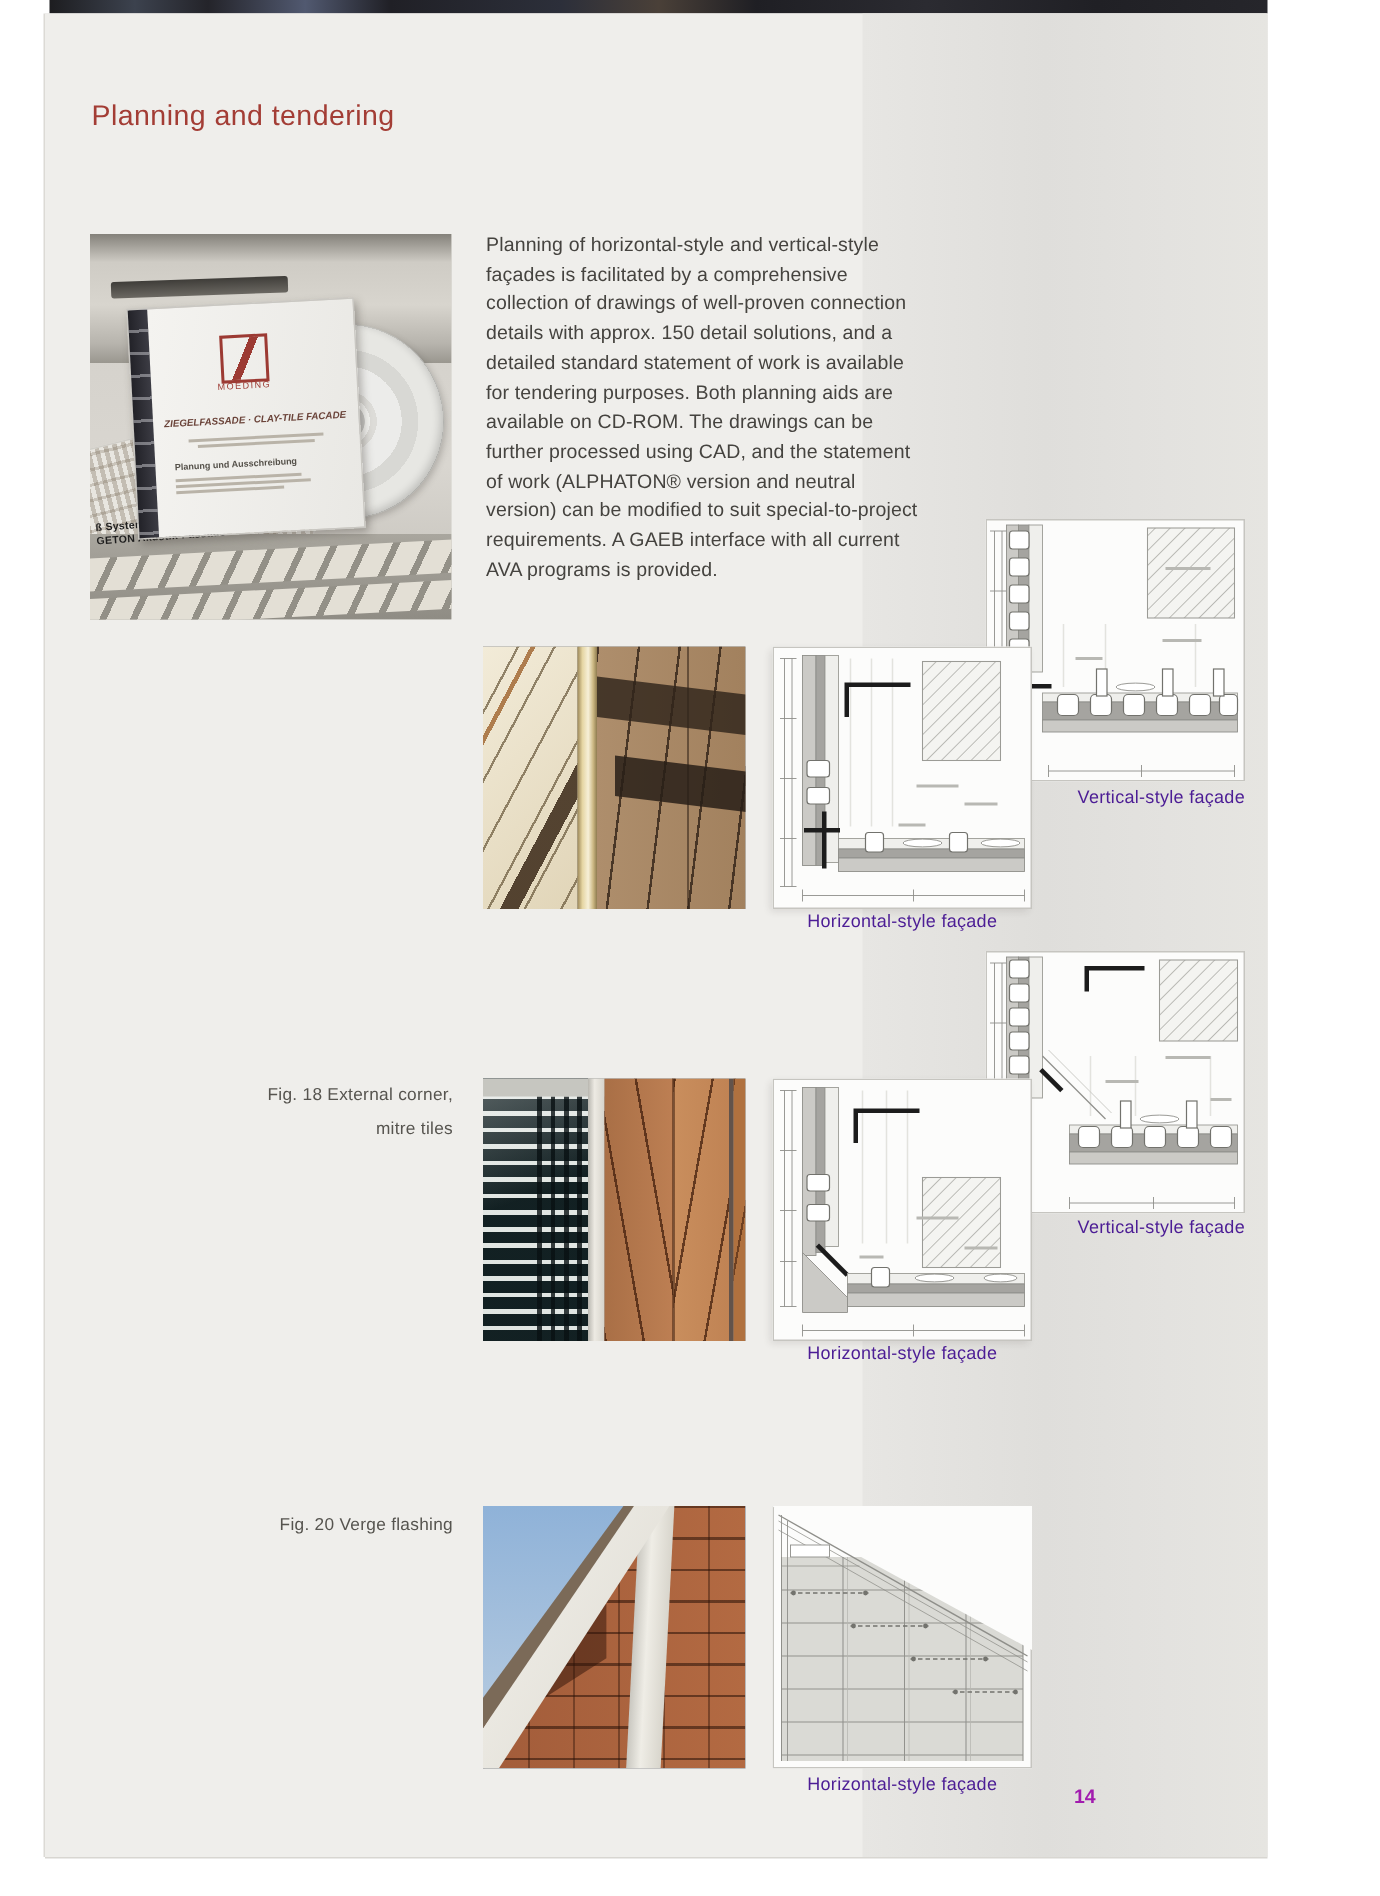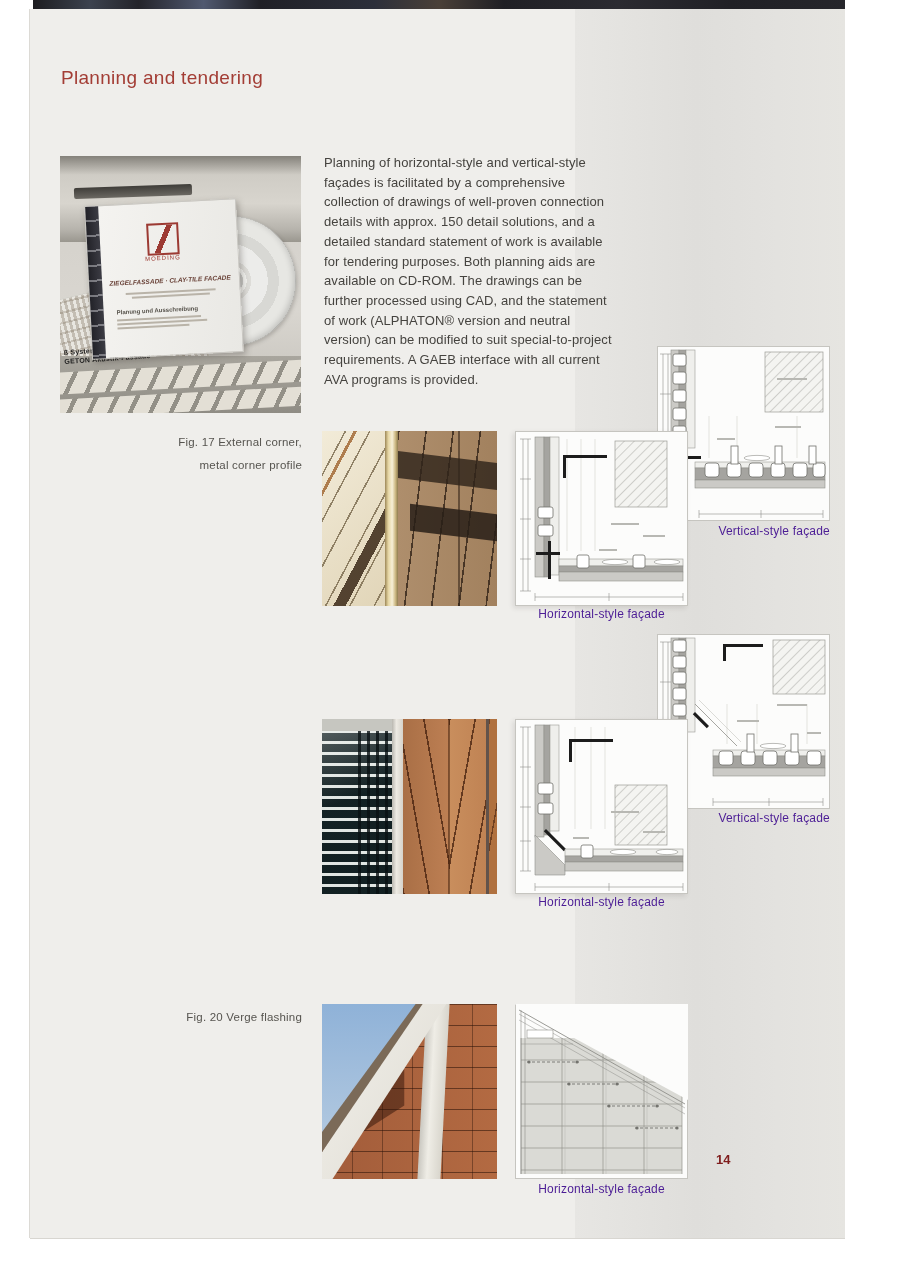--- a/index.html
+++ b/index.html
@@ -131,21 +131,21 @@
   .bp18{left:627px;top:625px;} .fp18{left:485px;top:710px;}
   .dp19{left:485px;top:995px;}
 
   .dlabel{position:absolute;font-size:12px;color:#4c1d95;letter-spacing:.2px;}
   .vl17{left:620px;top:515px;width:180px;text-align:right;}
   .hl17{left:485px;top:598px;width:173px;text-align:center;}
   .vl18{left:620px;top:802px;width:180px;text-align:right;}
   .hl18{left:485px;top:886px;width:173px;text-align:center;}
   .hl19{left:485px;top:1173px;width:173px;text-align:center;}
 
-  .pagenum{position:absolute;left:686px;top:1143px;font-size:13px;font-weight:bold;color:#7f1d1d;}
+  .pagenum{position:absolute;left:686px;top:1181px;font-size:13px;font-weight:bold;color:#a21caf;}
 </style>
 </head>
 <body>
 
 <svg width="0" height="0" style="position:absolute" aria-hidden="true">
   <defs>
     <pattern id="hatch" width="7" height="7" patternUnits="userSpaceOnUse" patternTransform="rotate(45)">
       <rect width="7" height="7" fill="#f4f4f1"></rect>
       <line x1="0" y1="0" x2="0" y2="7" stroke="#a9a9a4" stroke-width="1"></line>
     </pattern>
@@ -182,24 +182,20 @@
         <div class="cd-bar b2"></div>
         <div class="cd-sub">Planung und Ausschreibung</div>
         <div class="cd-bar b3"></div>
         <div class="cd-bar b4"></div>
         <div class="cd-bar b5"></div>
       </div>
     </div>
 
     <p class="intro">Planning of horizontal-style and vertical-style façades is facilitated by a comprehensive collection of drawings of well-proven connection details with approx. 150 detail solutions, and a detailed standard statement of work is available for tendering purposes. Both planning aids are available on CD-ROM. The drawings can be further processed using CAD, and the statement of work (ALPHATON® version and neutral version) can be modified to suit special-to-project requirements. A GAEB interface with all current AVA programs is provided.</p>
 
-    <div class="caption cap17">
-      <div>Fig. 17  External corner,</div>
-      <div>metal corner profile</div>
-    </div>
     <div class="photo p17">
       <div class="f17-left"></div>
       <div class="f17-strip"></div>
       <div class="f17-right"></div>
       <div class="f17-band1"></div>
       <div class="f17-band2"></div>
     </div>
     <div class="panel back bp17">
       <svg viewBox="0 0 173 175" preserveAspectRatio="none">
         <rect x="0.5" y="0.5" width="172" height="174" fill="#fcfcfb" stroke="#c6c5c0" stroke-width="1"></rect>
@@ -274,20 +270,24 @@
         <g fill="#b8b8b3">
             <rect x="96" y="92" width="28" height="2"></rect>
             <rect x="128" y="104" width="22" height="2"></rect>
             <rect x="84" y="118" width="18" height="2"></rect>
           </g>
       </svg>
     </div>
     <div class="dlabel vl17">Vertical-style façade</div>
     <div class="dlabel hl17">Horizontal-style façade</div>
 
+    <div class="caption cap18">
+      <div>Fig. 18  External corner,</div>
+      <div>mitre tiles</div>
+    </div>
     <div class="photo p18">
       <div class="f18-louvre"></div>
       <div class="f18-mullions"></div>
       <div class="f18-soffit"></div>
       <div class="f18-wstrip"></div>
       <div class="f18-colL"></div>
       <div class="f18-colR"></div>
       <div class="f18-corner"></div>
       <div class="f18-edge"></div>
       <div class="f18-right"></div>

